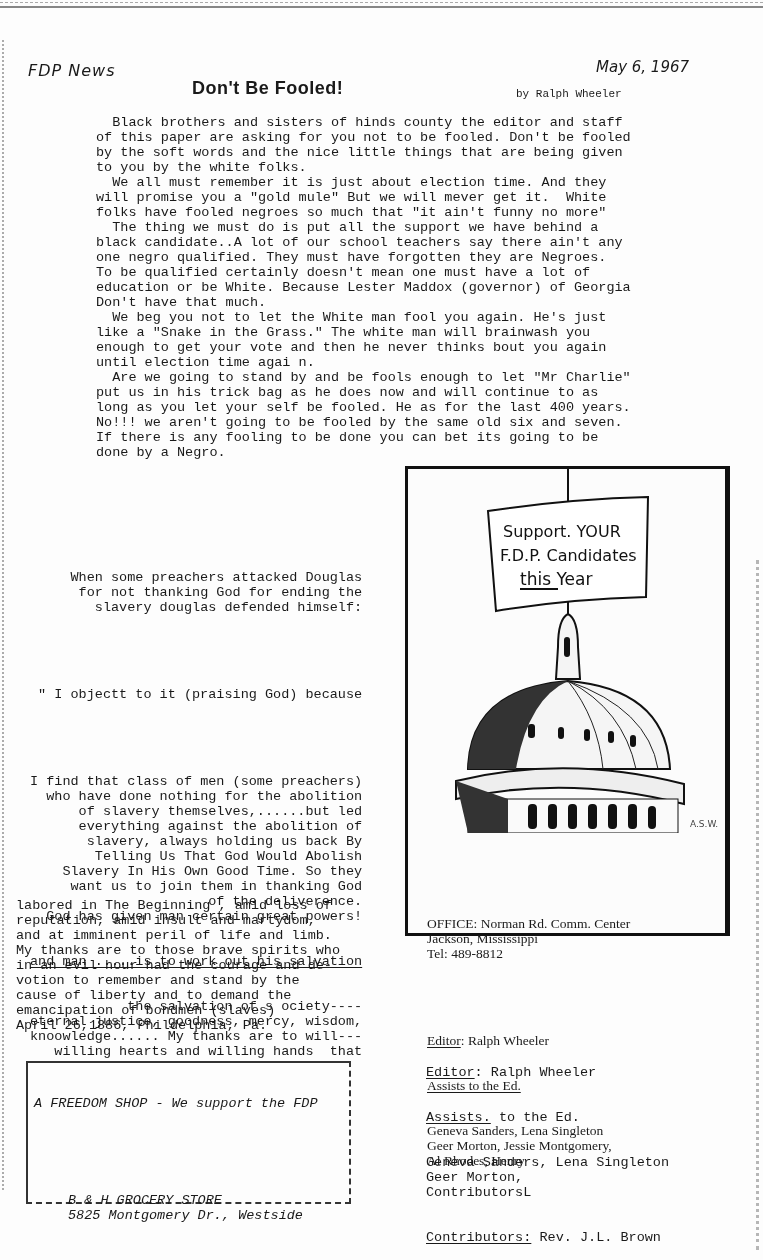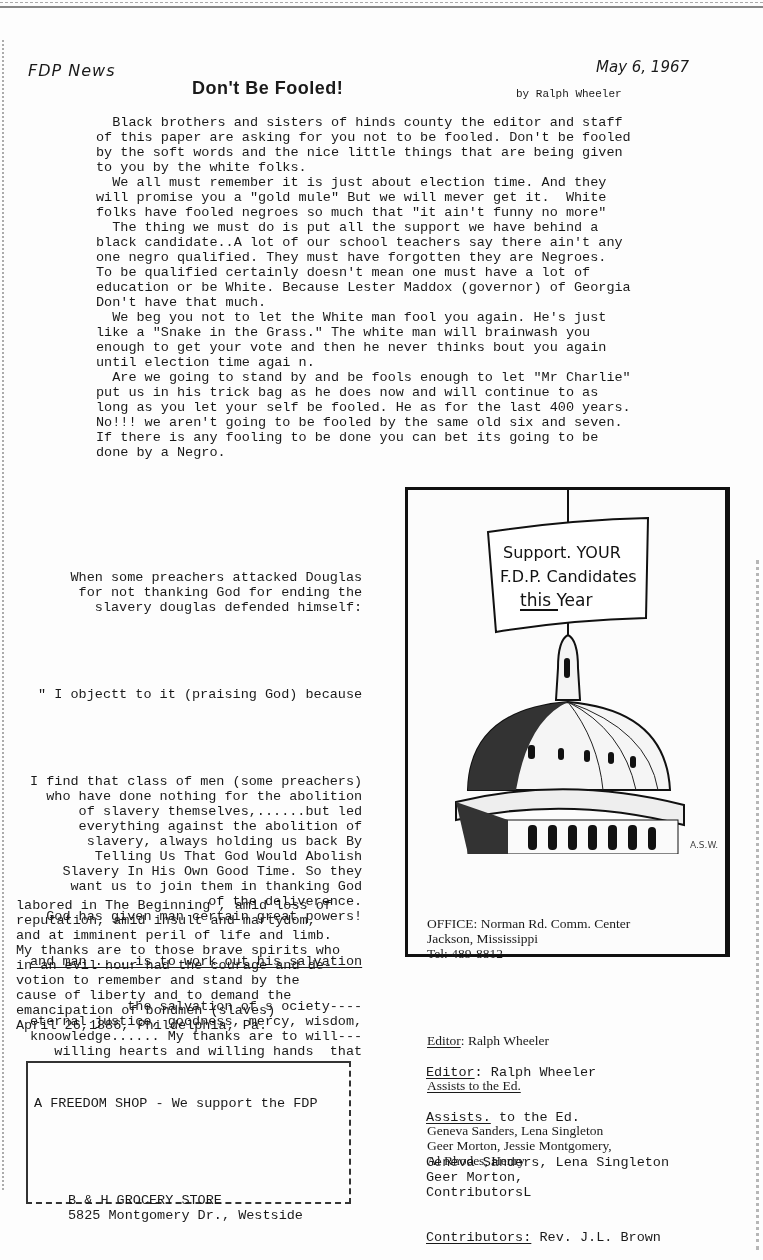--- a/index.html
+++ b/index.html
@@ -16,26 +16,26 @@
     .hand { font-family: "DejaVu Sans", sans-serif; font-weight: normal; font-style: italic; margin-top: 21px; }
     .masthead { position: absolute; left: 28px; top: 40px; font-size: 16px; letter-spacing: 1px; }
     .date { position: absolute; left: 596px; top: 37px; font-size: 15px; }
     .headline { position: absolute; left: 192px; top: 78px; font-size: 18px;
       font-family: Liberation Sans, sans-serif; font-weight: bold; letter-spacing: .5px; }
     .byline { position: absolute; left: 516px; top: 88px; font-size: 11px; }
     .tt { font-size: 13.5px; line-height: 15px; white-space: pre; }
     .article { position: absolute; left: 96px; top: 115px; }
     .col-left { position: absolute; left: 30px; top: 540px; text-align: right; }
     .col-left2 { position: absolute; left: 16px; top: 898px; }
-    .cartoon { position: absolute; left: 405px; top: 487px; width: 325px; height: 470px;
+    .cartoon { position: absolute; left: 405px; top: 466px; width: 325px; height: 470px;
       border: 3px solid #111; border-right-width: 5px; box-sizing: border-box; background: #fcfcfc; }
     .office { position: absolute; left: 427px; top: 886px; font-family: Liberation Serif, serif; }
     .staff2 { position: absolute; left: 426px; top: 1035px; }
     .shop { position: absolute; left: 26px; top: 1061px; width: 325px; height: 143px;
-      border: 2px solid #333; border-style: solid dashed dashed solid; box-sizing: border-box; }
+      border: 2px solid #333; border-style: solid dashed dashed solid; box-sizing: border-box; font-style: italic; }
     .u { text-decoration: underline; text-underline-offset: 2px; }
     .gap { height: 12px; }
   </style>
 </head>
 <body>
 
 <div class="topline"></div>
 <div class="leftedge"></div>
 <div class="rightedge"></div>
 

